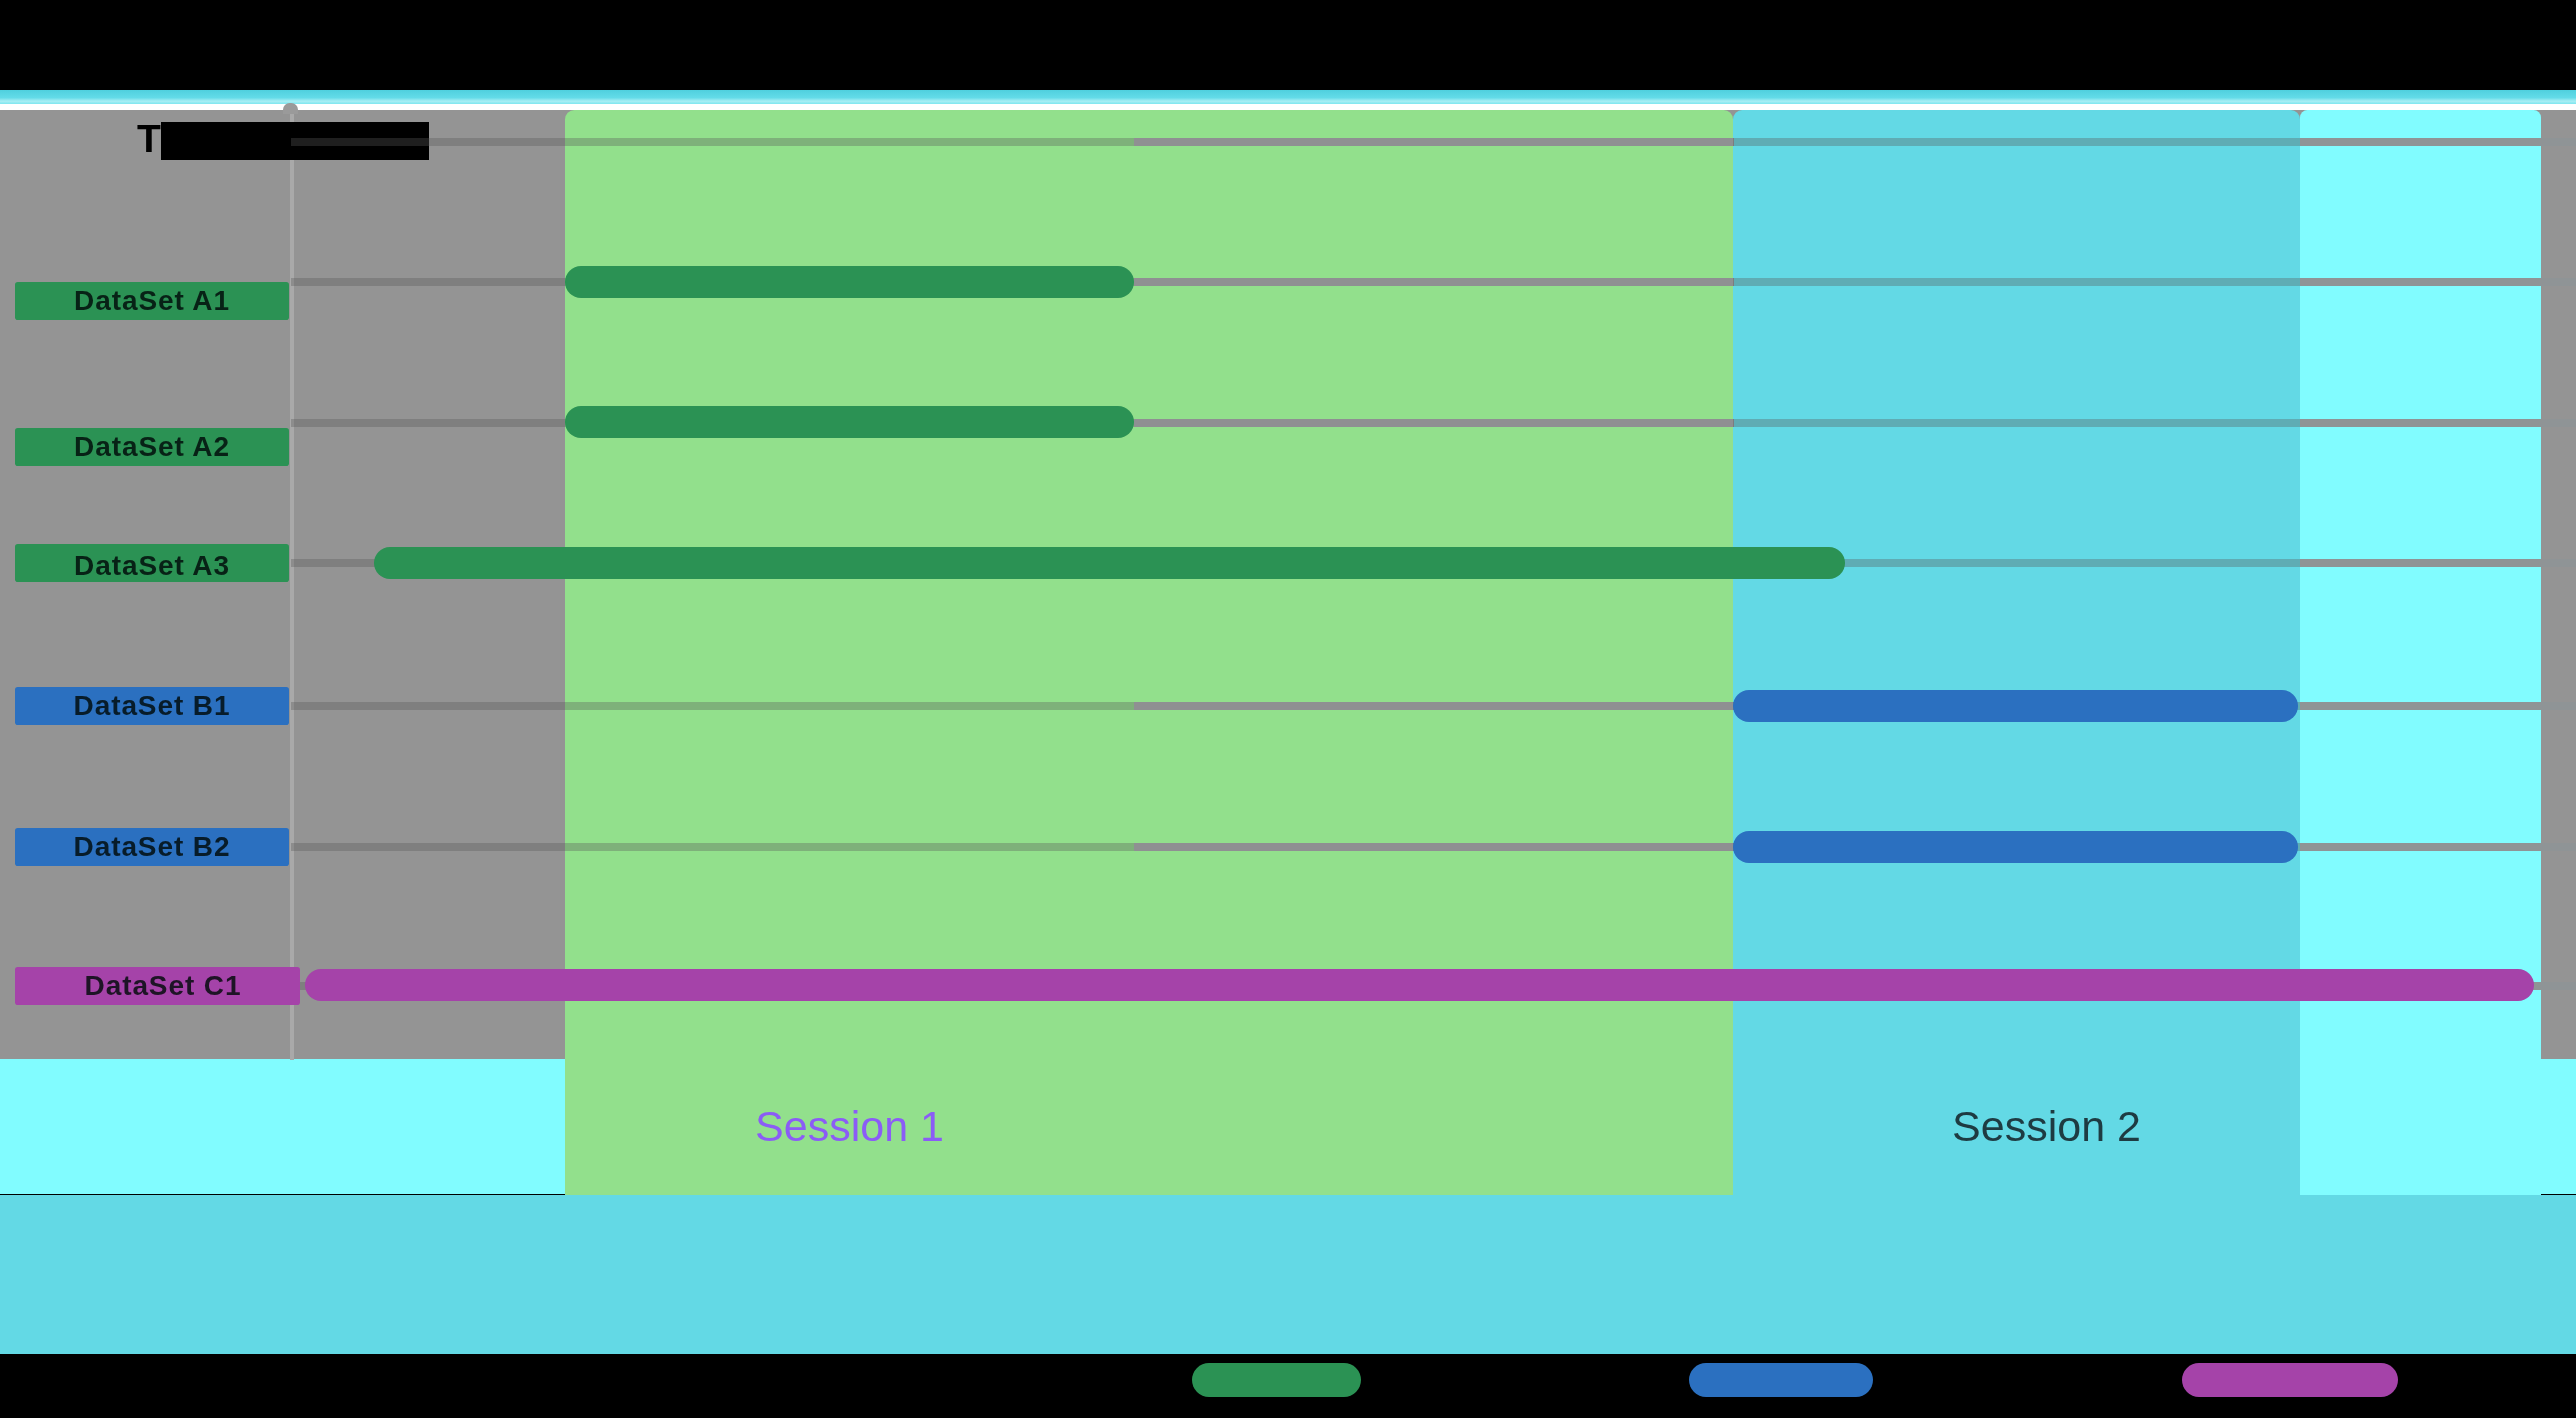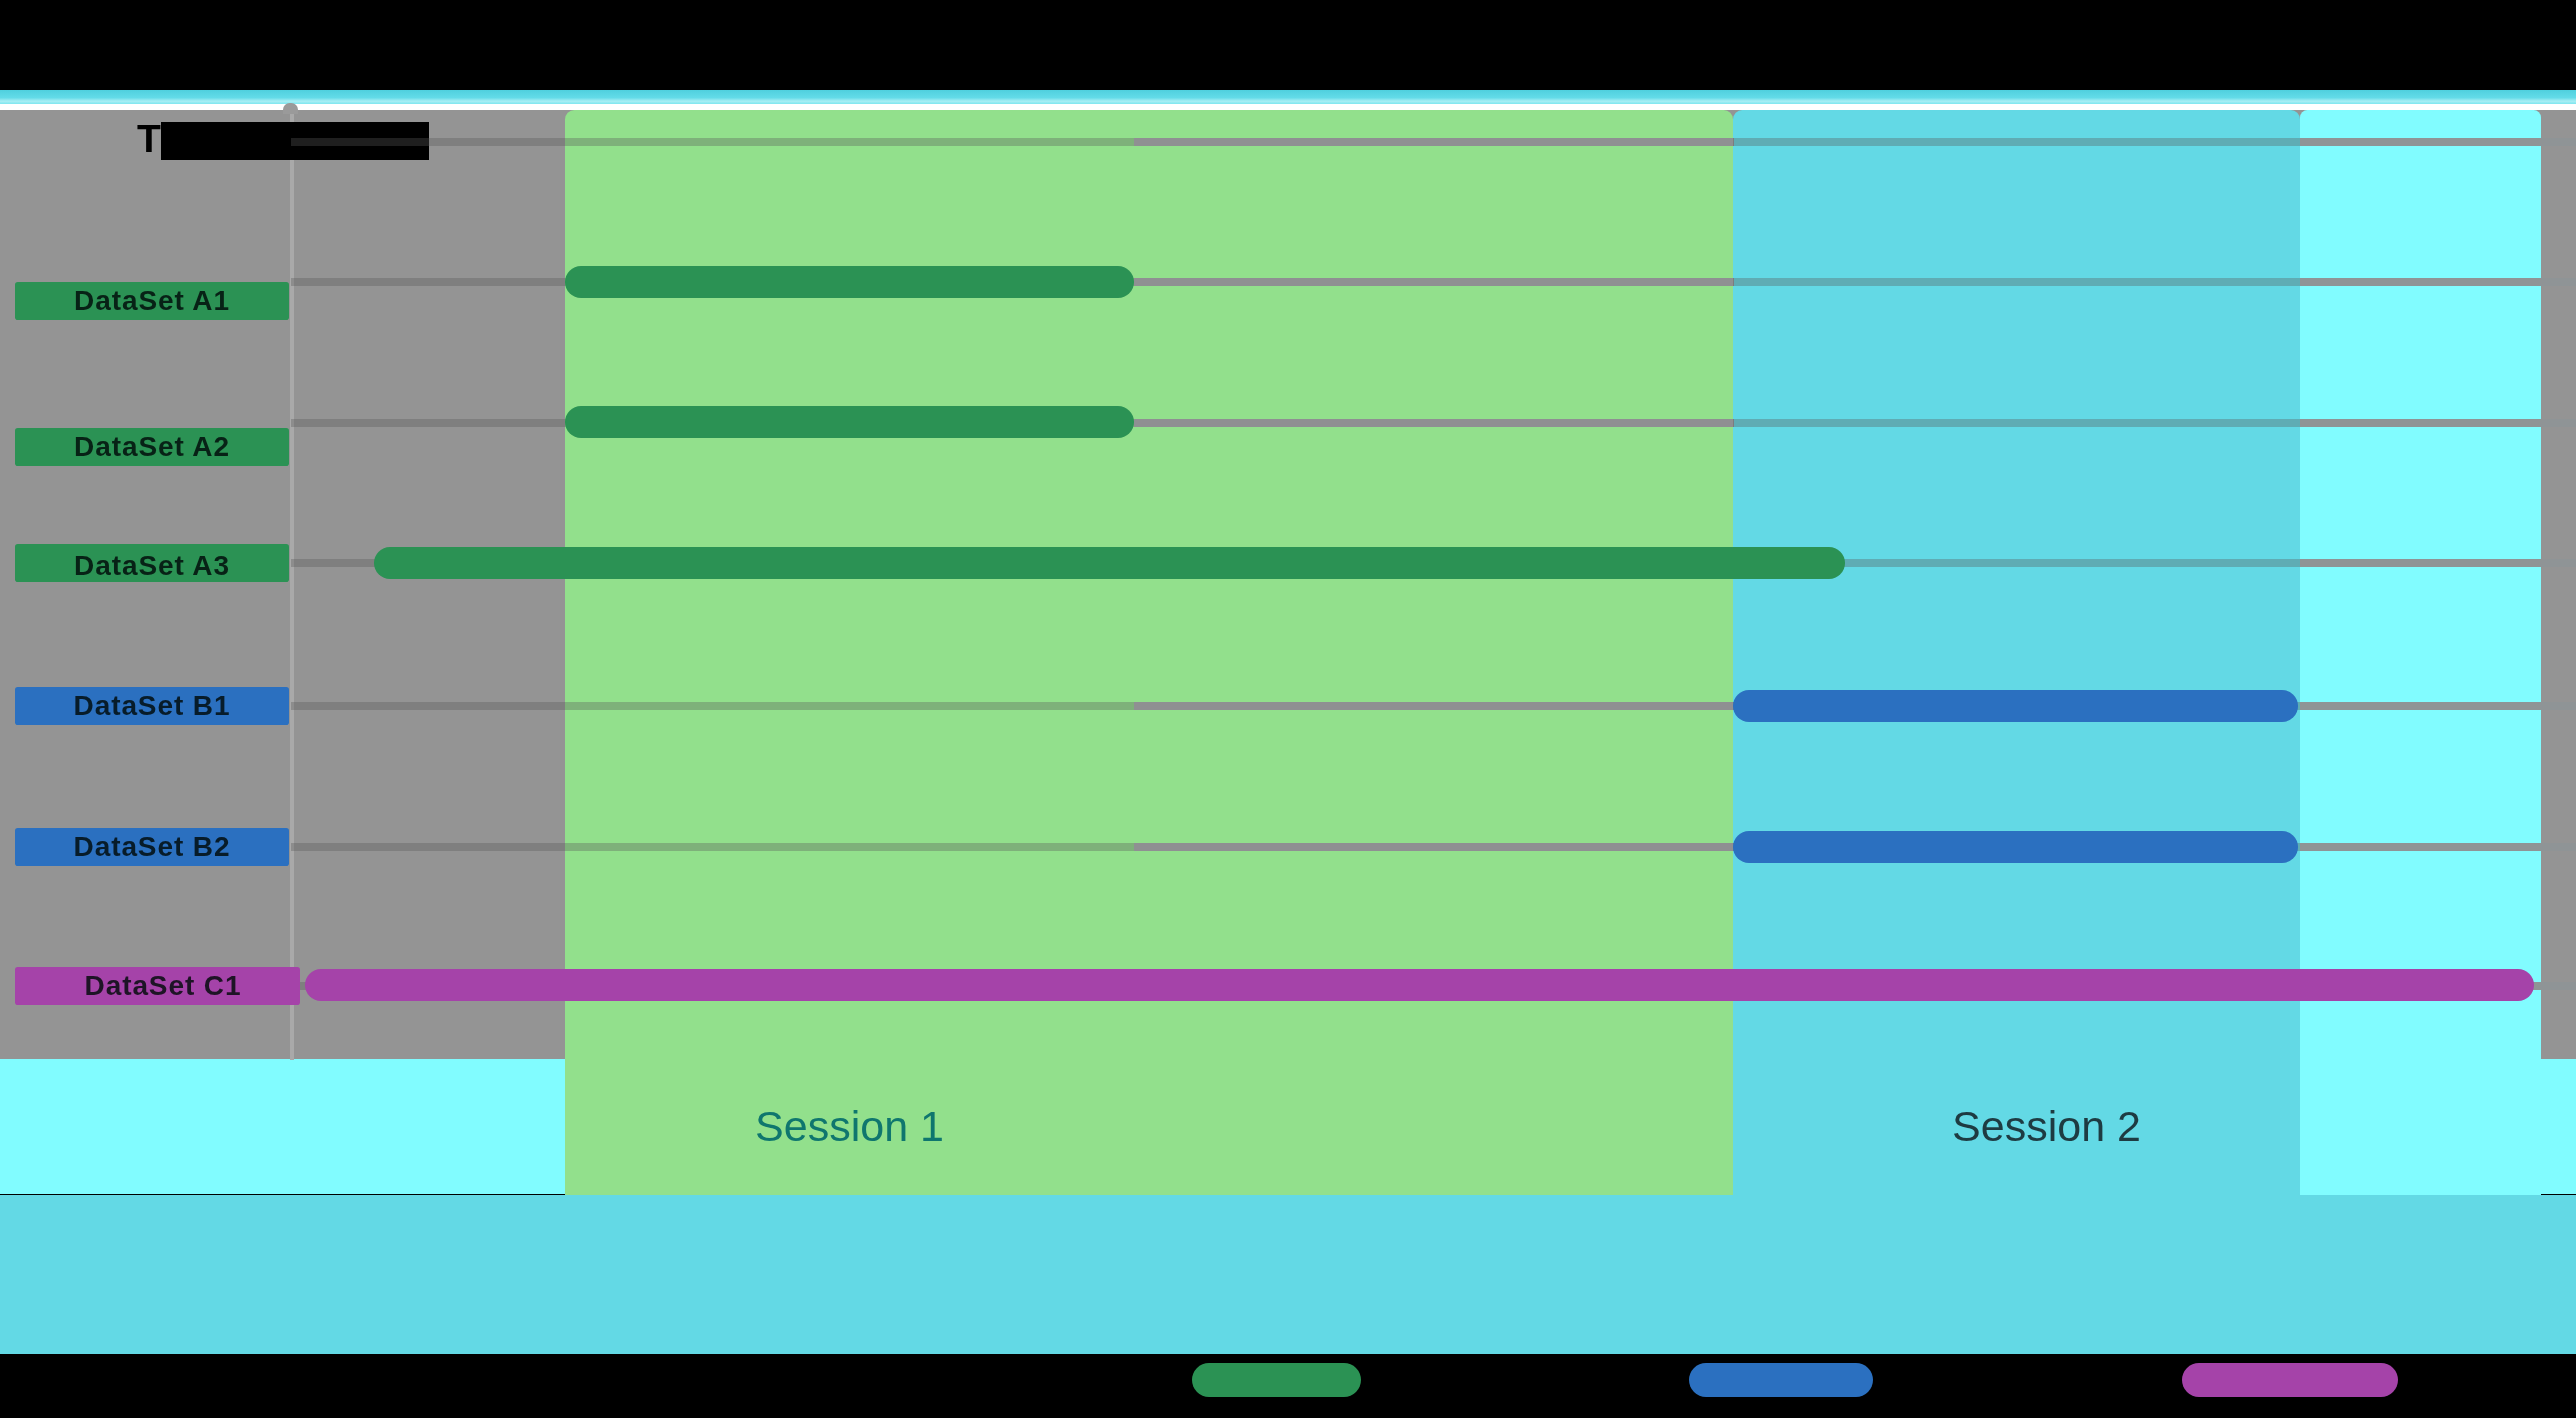--- a/index.html
+++ b/index.html
@@ -117,21 +117,21 @@
       <div class="gantt-bar" style="left: 1733px; top: 831px; width: 565px; background: rgb(43, 112, 192);"></div>
       <div class="row-pill" style="top: 828px; background: rgb(43, 112, 192);">
         <span>DataSet B2</span>
       </div>
       <div class="gantt-bar" style="left: 305px; top: 969px; width: 2229px; background: rgb(165, 67, 169);"></div>
       <div class="row-pill" style="top: 967px; background: rgb(165, 67, 169); padding-left: 11px;">
         <span>DataSet C1</span>
       </div>
     </div>
 
-  <div id="session1-label" class="session-label" style="color: #0f766e;">
+  <div id="session1-label" class="session-label" style="color: #8b5cf6;">
     <span>Session 1</span>
   </div>
   <div id="session2-label" class="session-label" style="color: rgb(30, 59, 66);">
     <span>Session 2</span>
   </div>
 
   <div id="band-teal" class="abs"></div>
   <div id="band-bottom-black" class="abs"></div>
   <div id="legend-layer">
       <div class="legend-swatch" style="left: 1192px; width: 169px; background: rgb(43, 146, 84);"></div>

